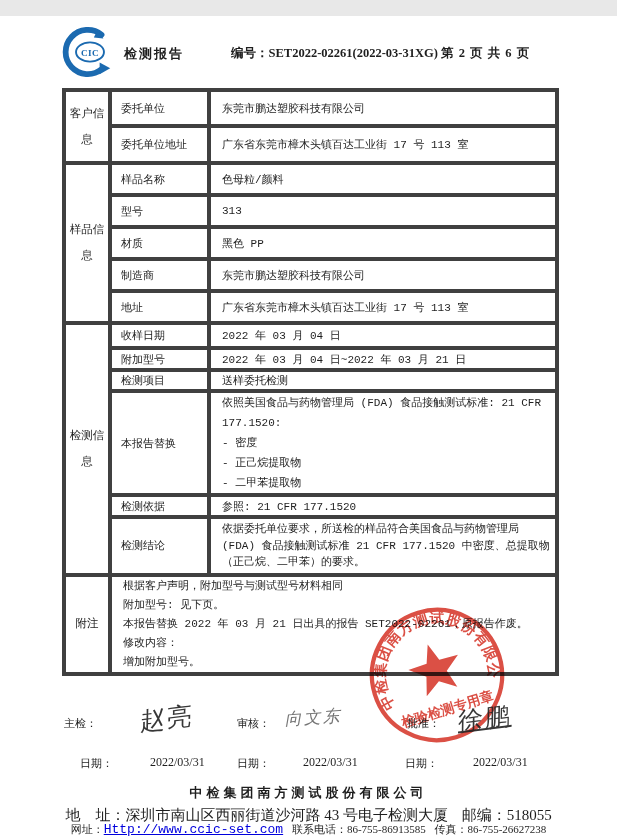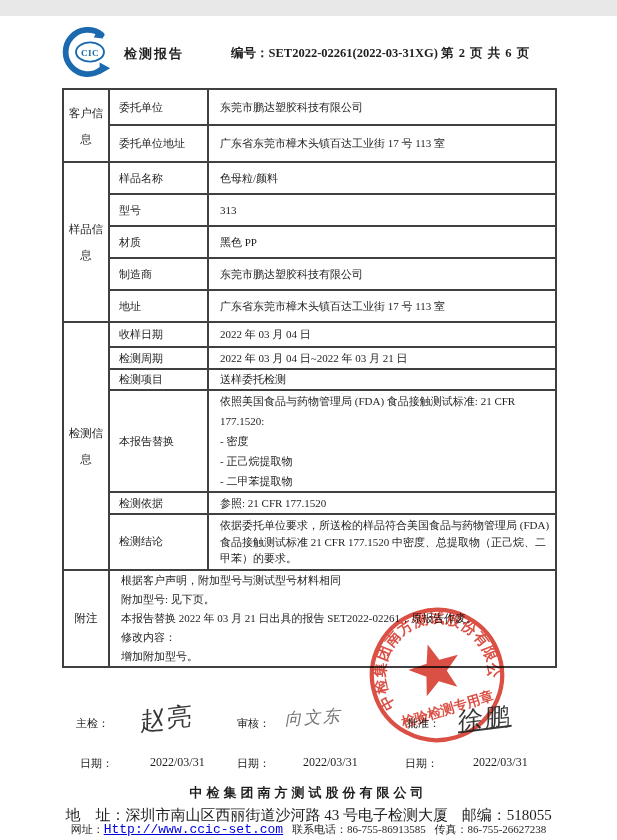--- a/index.html
+++ b/index.html
@@ -9,21 +9,21 @@
 
   
   .logo { position:absolute; left:58px; top:10px; width:64px; height:52px; }
   .report-title { position:absolute; left:124px; top:29px; font-size:13px; font-weight:bold; letter-spacing:2px; }
   .report-no { position:absolute; left:231px; top:29px; font-size:12.5px; font-weight:bold; }
   .page-info { position:absolute; left:441px; top:29px; font-size:12.5px; font-weight:bold; letter-spacing:1px; }
 
   
   .tbl-wrap { position:absolute; left:62px; top:72px; }
   table { border-collapse:collapse; table-layout:fixed; width:493px; }
-  td { border:2px solid #404040; font-size:11px; vertical-align:middle; overflow:hidden; }
+  td { border:4px solid #404040; font-size:11px; vertical-align:middle; overflow:hidden;font-family:Liberation Mono, monospace; }
   td.sec { width:46px; text-align:center; line-height:26px; font-size:11.5px; }
   td.fld { width:99px; padding-left:9px; }
   td.val { width:348px; padding-left:11px; }
   td.multi { white-space:pre-line; }
   tr.h36{height:36px} tr.h37{height:37px} tr.h32{height:32px}
   tr.h25{height:25px} tr.h22{height:22px} tr.h21{height:21px}
   tr.h100{height:100px} tr.h50{height:50px} tr.h95{height:95px}
   td.items { line-height:20px; }
   td.concl { line-height:16.5px; padding-top:2px; padding-bottom:2px; }
   td.notes { line-height:19px; }
@@ -106,21 +106,21 @@
           <td class="fld">地址</td>
           <td class="val">广东省东莞市樟木头镇百达工业街 17 号 113 室</td>
         </tr>
 
         <tr class="h25">
           <td class="sec" rowspan="6">检测信息</td>
           <td class="fld">收样日期</td>
           <td class="val">2022 年 03 月 04 日</td>
         </tr>
         <tr class="h22">
-          <td class="fld">检测周期</td>
+          <td class="fld">附加型号</td>
           <td class="val">2022 年 03 月 04 日~2022 年 03 月 21 日</td>
         </tr>
         <tr class="h21">
           <td class="fld">检测项目</td>
           <td class="val">送样委托检测</td>
         </tr>
         <tr class="h100">
           <td class="fld">本报告替换</td>
           <td class="val multi items">依照美国食品与药物管理局 (FDA) 食品接触测试标准: 21 CFR
 177.1520:
@@ -154,21 +154,21 @@
       <path id="ringArc" d="M 18.7 75 A 44 44 0 1 1 101.3 75" fill="none"></path>
     </defs>
     <circle cx="60" cy="60" r="55" fill="none" stroke="#d6372b" stroke-width="3.6"></circle>
     <polygon points="60,33 65.6,48.3 81.9,48.9 69,58.9 73.5,74.6 60,65.5 46.5,74.6 51,58.9 38.1,48.9 54.4,48.3" fill="#d6372b"></polygon>
     <text font-size="12.5" fill="#d6372b" font-family="Liberation Serif, serif" font-weight="bold">
       <textPath href="#ringArc" startOffset="0" textLength="182">中检集团南方测试股份有限公司</textPath>
     </text>
     <text x="60" y="94" text-anchor="middle" font-size="11.5" fill="#d6372b" font-family="Liberation Serif, serif" font-weight="bold">检验检测专用章</text>
   </svg>
 
-  <div class="sig-label" style="left:76px; top:700px;font-family:Liberation Serif, serif;">主检：</div>
+  <div class="sig-label" style="left:64px; top:700px;font-family:Liberation Serif, serif;">主检：</div>
   <div class="sig-name" style="left:140px; top:686px;">赵亮</div>
   <div class="sig-label" style="left:237px; top:700px;">审核：</div>
   <div class="sig-name light" style="left:286px; top:690px;">向文东</div>
   <div class="sig-label" style="left:407px; top:700px;text-align:right;">批准：</div>
   <div class="sig-name underlined" style="left:458px; top:686px;">徐鹏</div>
 
   <div class="date-label" style="left:80px;  top:740px;">日期：</div>
   <div class="date-val" style="left:150px; top:739px;">2022/03/31</div>
   <div class="date-label" style="left:237px; top:740px;">日期：</div>
   <div class="date-val" style="left:303px; top:739px;">2022/03/31</div>

